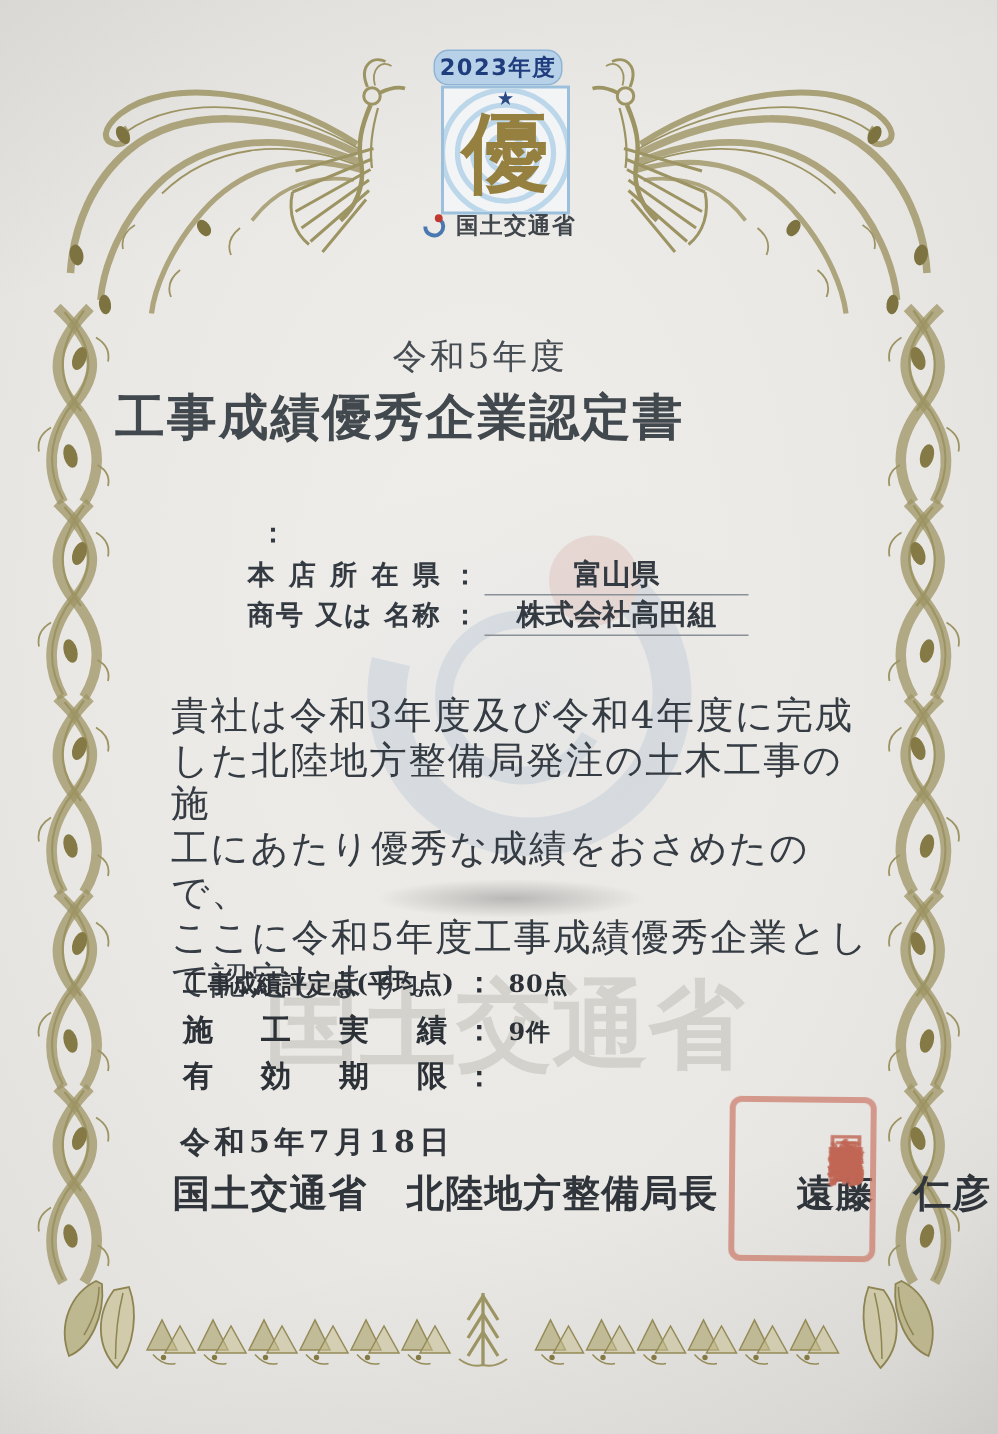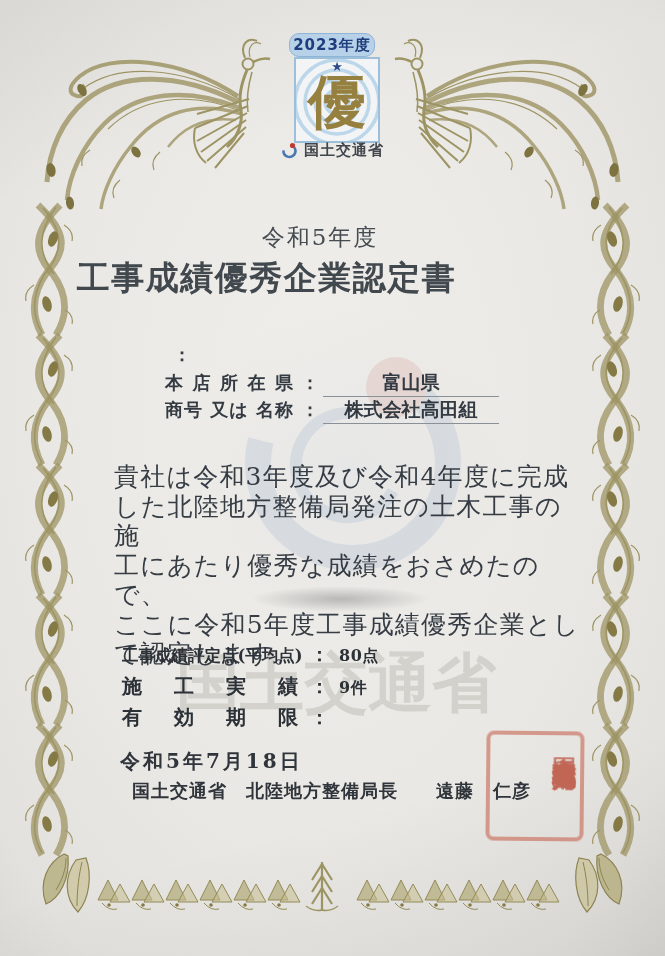--- a/index.html
+++ b/index.html
@@ -82,21 +82,21 @@
   
   .stats{left:122px;top:642px;z-index:3;}
   .stat-row{display:flex;align-items:baseline;height:31px;color:#2b3137;}
   .s-label{display:inline-block;width:186px;font-size:20px;font-weight:bold;letter-spacing:6px;white-space:nowrap;}
   .stat-row:first-child .s-label{font-size:16.5px;letter-spacing:0;}
   .s-colon{font-size:19px;font-weight:bold;margin:0 10px 0 2px;}
   .s-value{font-size:16px;font-weight:bold;letter-spacing:0.5px;}
 
   
   .date-line{left:120px;top:748px;z-index:3;color:#2f353b;font-size:20px;font-weight:600;letter-spacing:3px;}
-  .sig-line{left:132px;top:779px;z-index:3;color:#2f353b;font-size:18px;font-weight:600;letter-spacing:1px;}
+  .sig-line{left:115px;top:779px;z-index:3;color:#2f353b;font-size:25px;font-weight:600;letter-spacing:1px;}
 
   
   .seal{
     left:486px;top:731px;width:88px;height:98px;z-index:4;
     border:4px solid rgba(200,110,92,0.65);border-radius:8px;
     writing-mode:vertical-rl;text-orientation:upright;
     font-size:24px;line-height:29px;letter-spacing:1px;
     color:rgba(193,103,85,0.82);font-weight:bold;
     padding:2px 1px;transform:rotate(0.6deg);
     filter:blur(0.3px);

